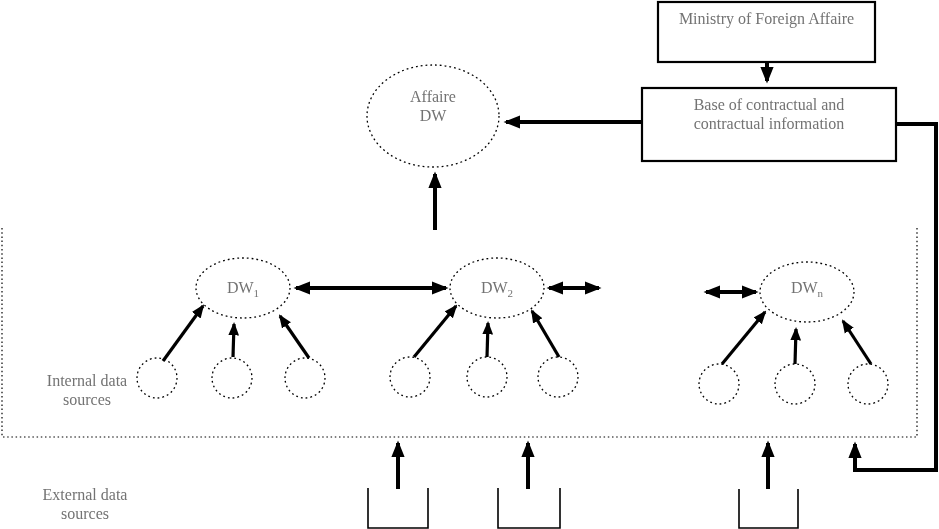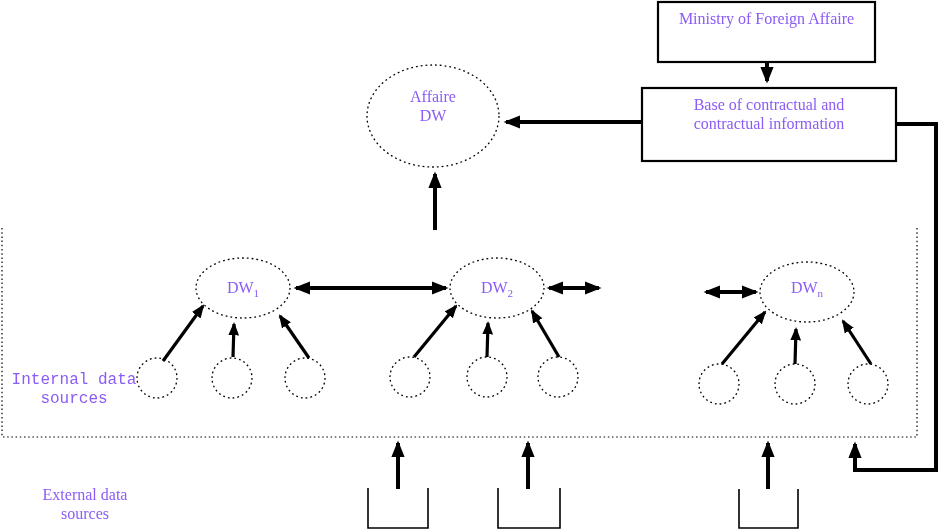--- a/index.html
+++ b/index.html
@@ -1,18 +1,18 @@
 <!DOCTYPE html>
 <html><head>
 <meta charset="utf-8">
 <style>
   html,body{margin:0;padding:0;background:#fff;}
   .stage{
     position:relative;width:939px;height:529px;background:#fff;
-    font-family:"Liberation Serif","DejaVu Serif",serif;color:#8b5cf6;overflow:hidden;
+    font-family:"Liberation Serif","DejaVu Serif",serif;color:#737373;overflow:hidden;
   }
   .stage svg{position:absolute;left:0;top:0;}
   .lbl{position:absolute;font-size:16px;line-height:19px;text-align:center;white-space:nowrap;}
   .dwlbl{position:absolute;font-size:16px;line-height:24px;text-align:center;}
   .dwlbl sub{font-size:11px;}
 </style>
 </head>
 <body>
 
 <div class="stage">
@@ -93,21 +93,21 @@
   <div class="dwlbl" style="left:198px;top:276px;width:90px;">
     <span>DW</span><sub>1</sub>
   </div>
   <div class="dwlbl" style="left:452px;top:276px;width:90px;">
     <span>DW</span><sub>2</sub>
   </div>
   <div class="dwlbl" style="left:762px;top:276px;width:90px;">
     <span>DW</span><sub>n</sub>
   </div>
 
-  <div class="lbl" style="left:9px;top:371px;width:130px;font-family:Liberation Mono, monospace;">
+  <div class="lbl" style="left:22px;top:371px;width:130px;">
     <div>Internal data</div>
     <div>sources</div>
   </div>
 
   <div class="lbl" style="left:20px;top:485px;width:130px;">
     <div>External data</div>
     <div>sources</div>
   </div>
 
 </div>

